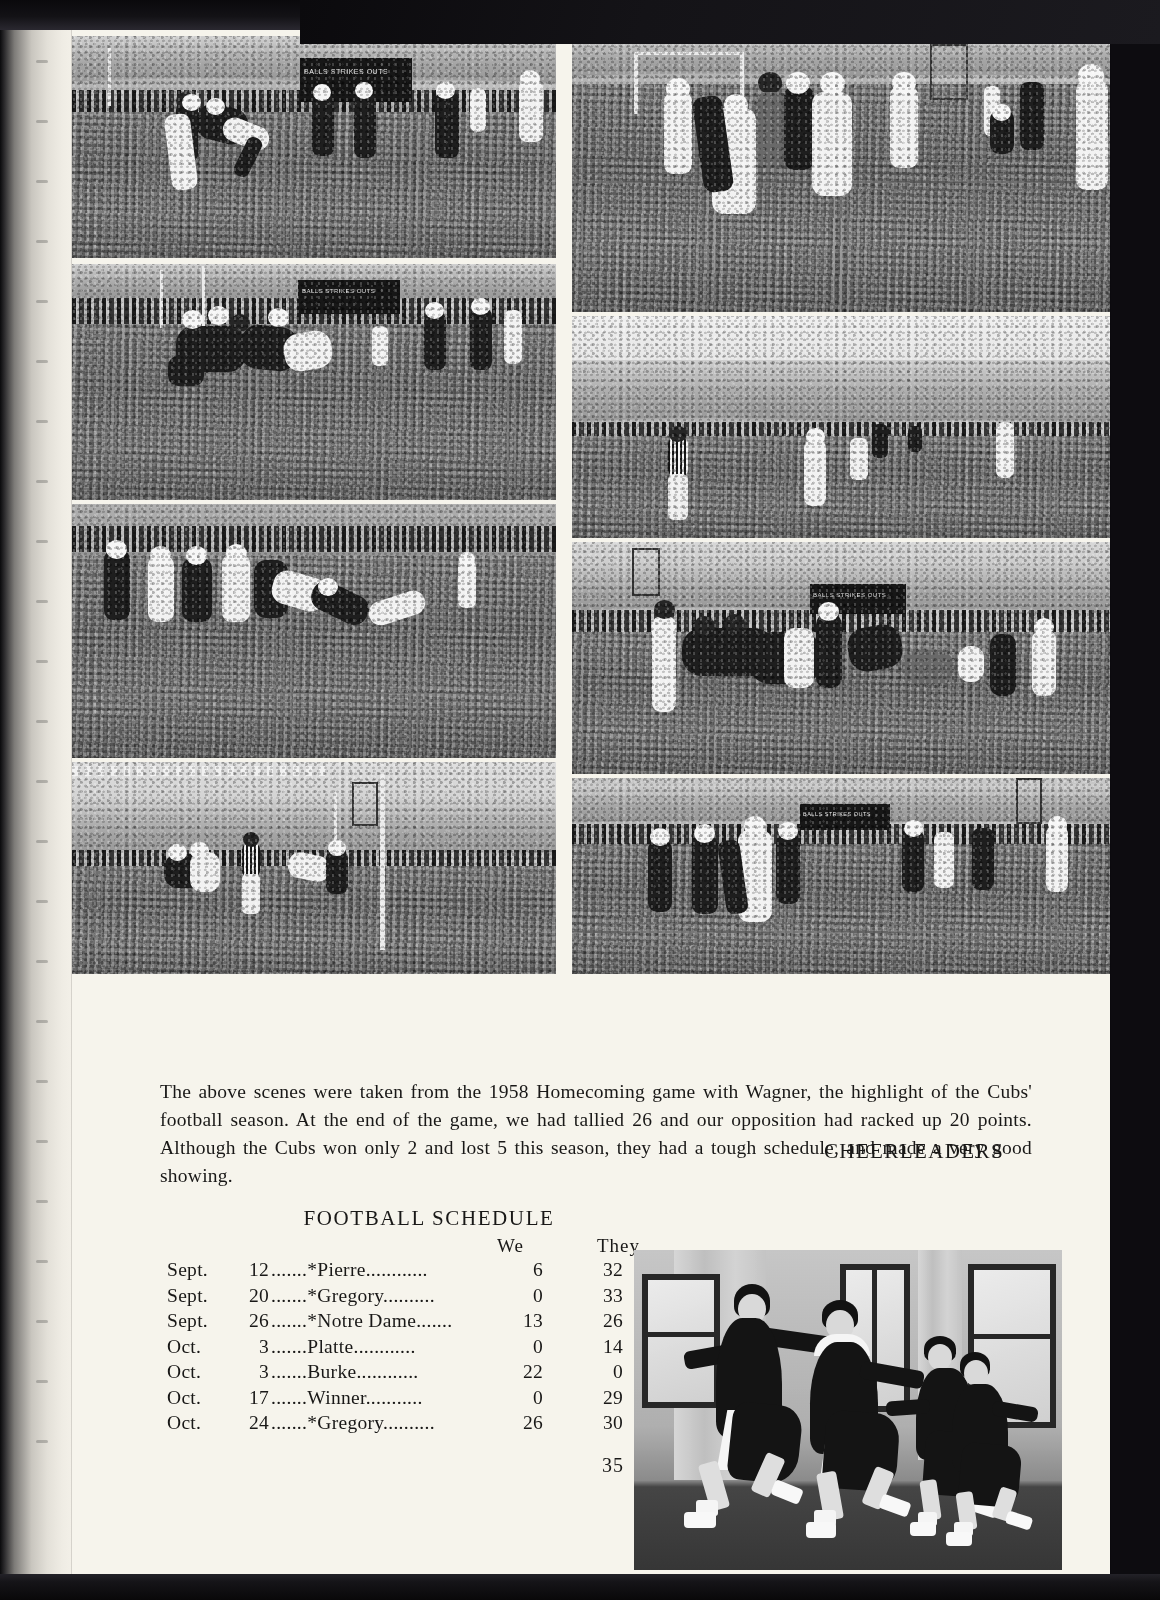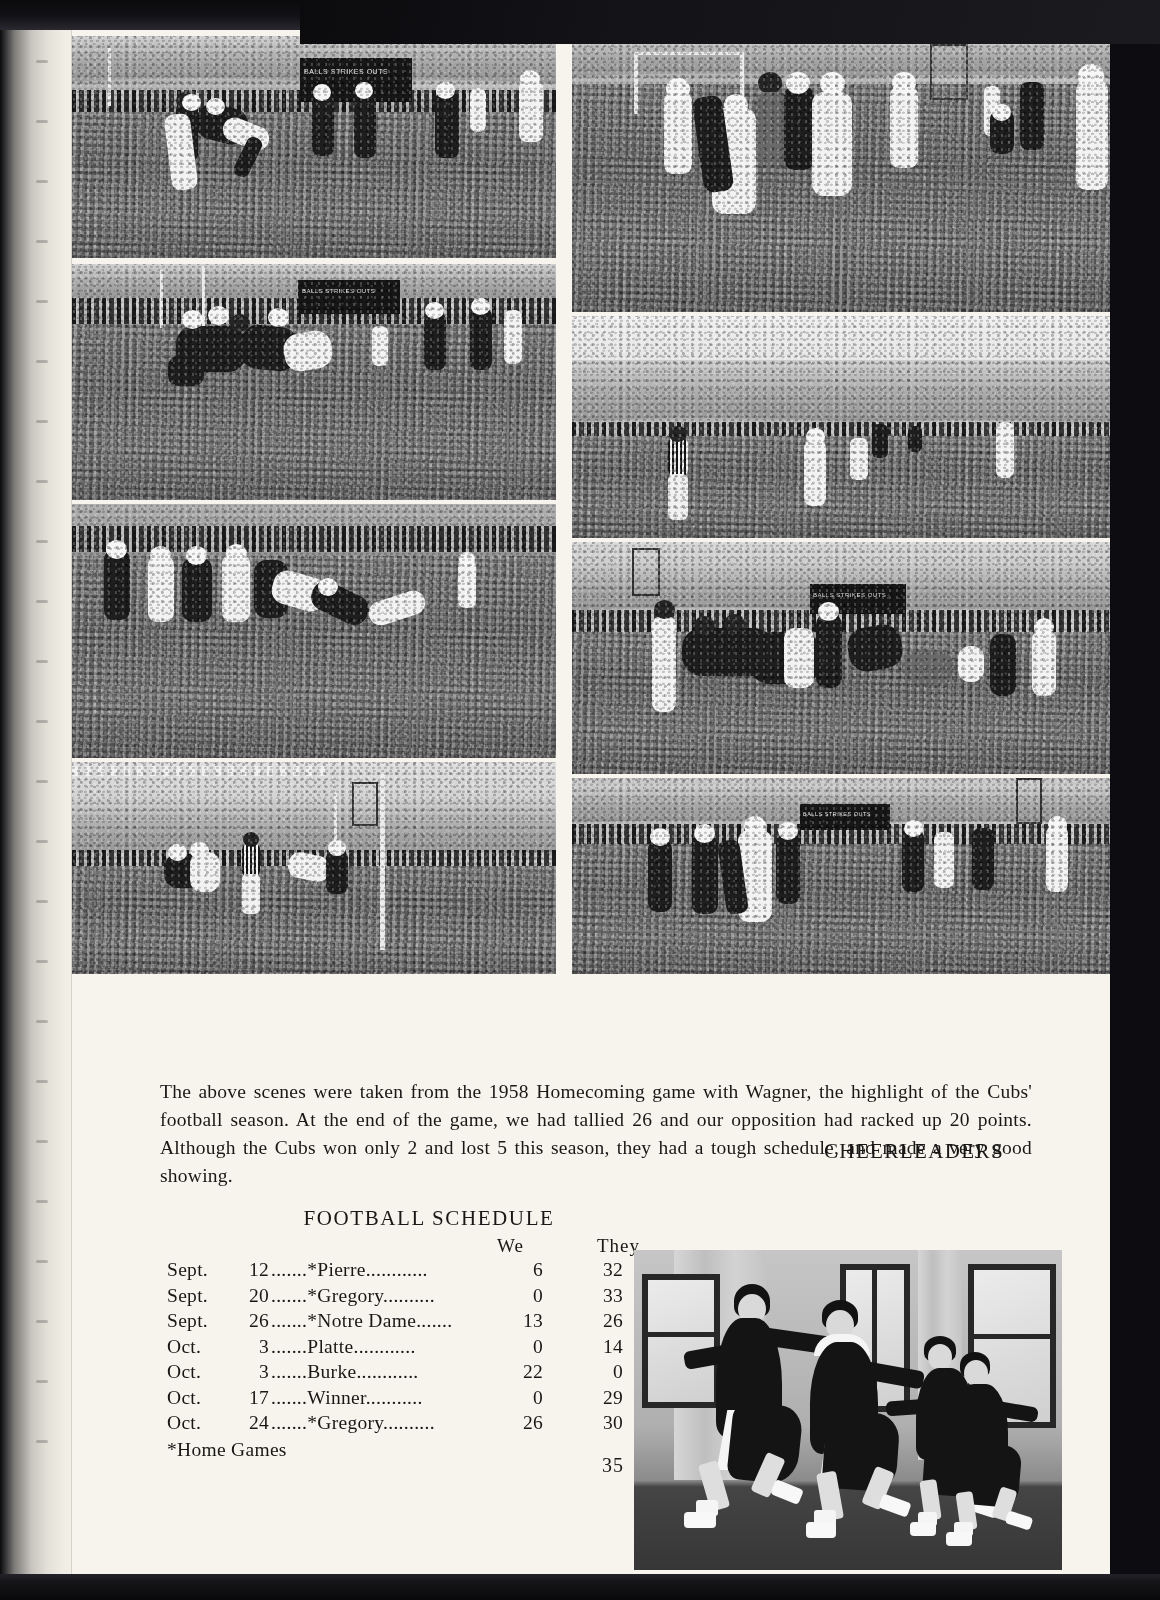--- a/index.html
+++ b/index.html
@@ -440,21 +440,20 @@
       <span class="they">29</span>
     </div>
     <div class="sched-row">
       <span class="dt">Oct.</span>
       <span class="dy">24</span>
       <span class="lead"><span>.......</span><span>*Gregory</span><span>..........</span></span>
       <span class="we">26</span>
       <span class="they">30</span>
     </div>
 
-    <div class="homegames">*Home Games</div>
   </div>
 
   <div class="cheer-block">
     <div class="cheer-title">CHEERLEADERS</div>
   </div>
 
   <div class="cheer-photo" style="left:562px;top:1236px;width:428px;height:320px;">
     <div class="gym-wall"></div>
     <div class="curtain" style="left:40px;top:0;width:92px;height:230px;"></div>
     <div class="window" style="left:8px;top:24px;width:66px;height:122px;">

